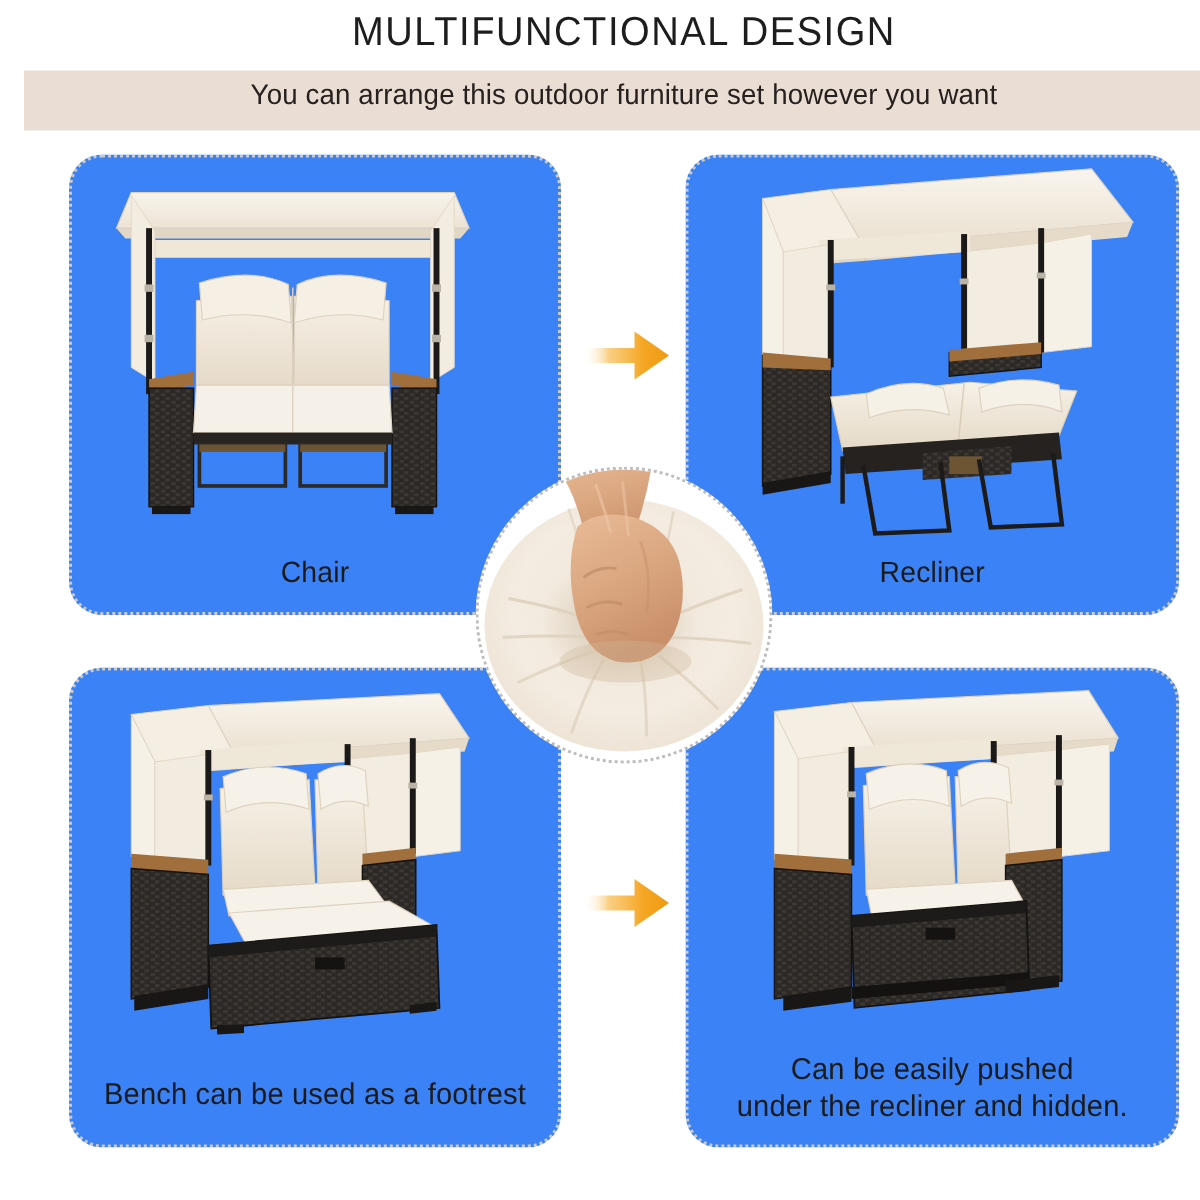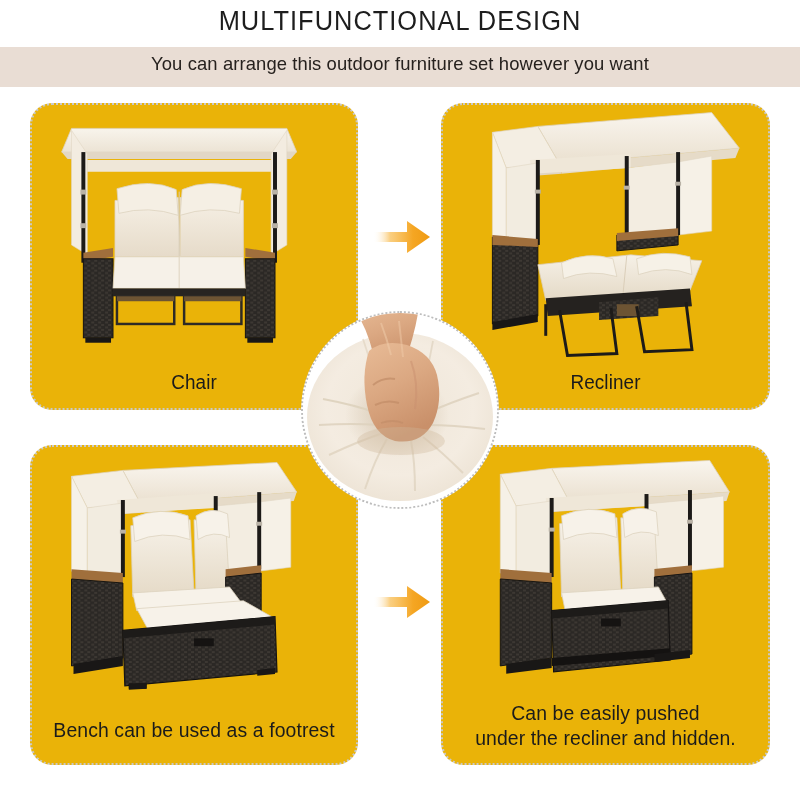--- a/index.html
+++ b/index.html
@@ -3,21 +3,21 @@
 <meta charset="utf-8">
 <style>
   html,body{margin:0;padding:0;}
   body{
     width:800px;height:800px;
     background:#ffffff;
     font-family:"Liberation Sans", sans-serif;
     position:relative;overflow:hidden;
     -webkit-font-smoothing:antialiased;
   }
-  #page{position:absolute;left:0;top:0;width:700px;height:800px;text-decoration:underline;}
+  #page{position:absolute;left:16px;top:0;width:700px;height:800px;text-decoration:underline;}
 
   
   .title{
     position:absolute;left:0;top:6px;width:800px;
     text-align:center;
     font-size:27px;
     font-weight:400;
     letter-spacing:1.1px;
     color:#1d1d1d;
     font-family:"Liberation Sans", sans-serif;
@@ -36,21 +36,21 @@
     letter-spacing:0.1px;
     transform:scaleX(0.97);
     transform-origin:center top;
   }
 
   
   .card{
     position:absolute;
     border:2px dotted #c9c9c9;
     border-radius:22px;
-    background:#eab308;
+    background:#3b82f6;
     box-sizing:border-box;
   }
   #card-tl{left:30px;  top:103px; width:328px; height:307px;}
   #card-tr{left:441px; top:103px; width:329px; height:307px;}
   #card-bl{left:30px;  top:445px; width:328px; height:320px;}
   #card-br{left:441px; top:445px; width:329px; height:320px;}
 
   .card-art{position:absolute;left:0;top:0;width:100%;}
   .card-label{
     position:absolute;left:0;width:100%;

